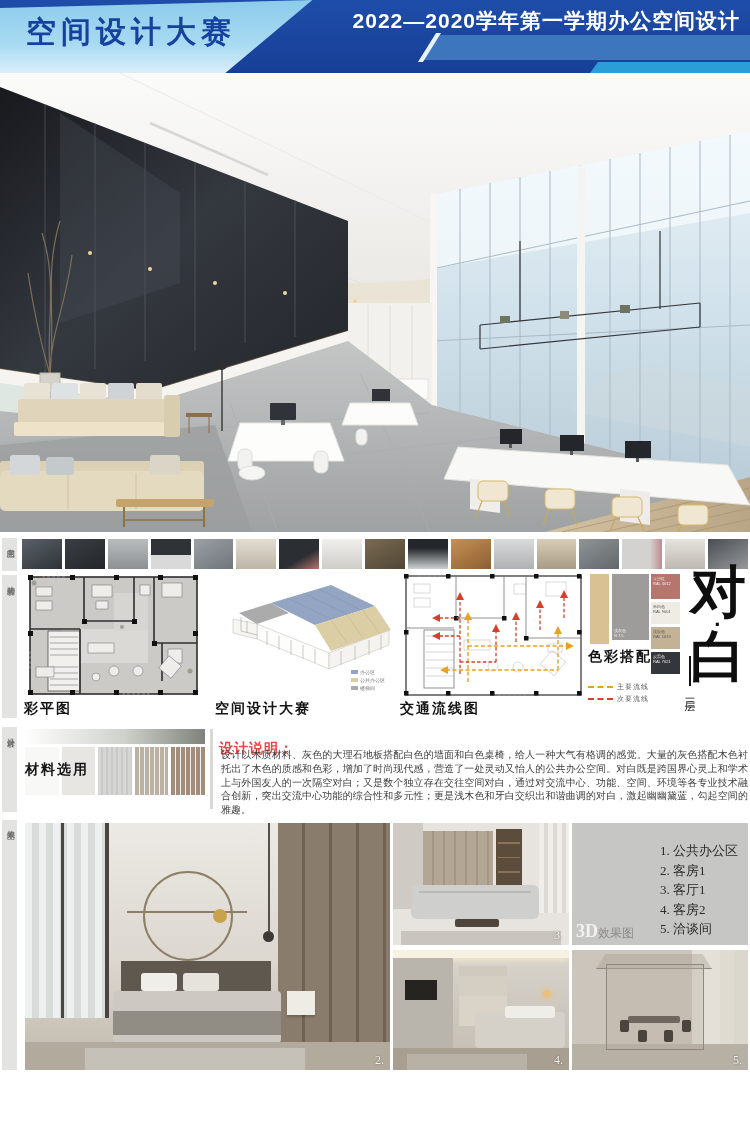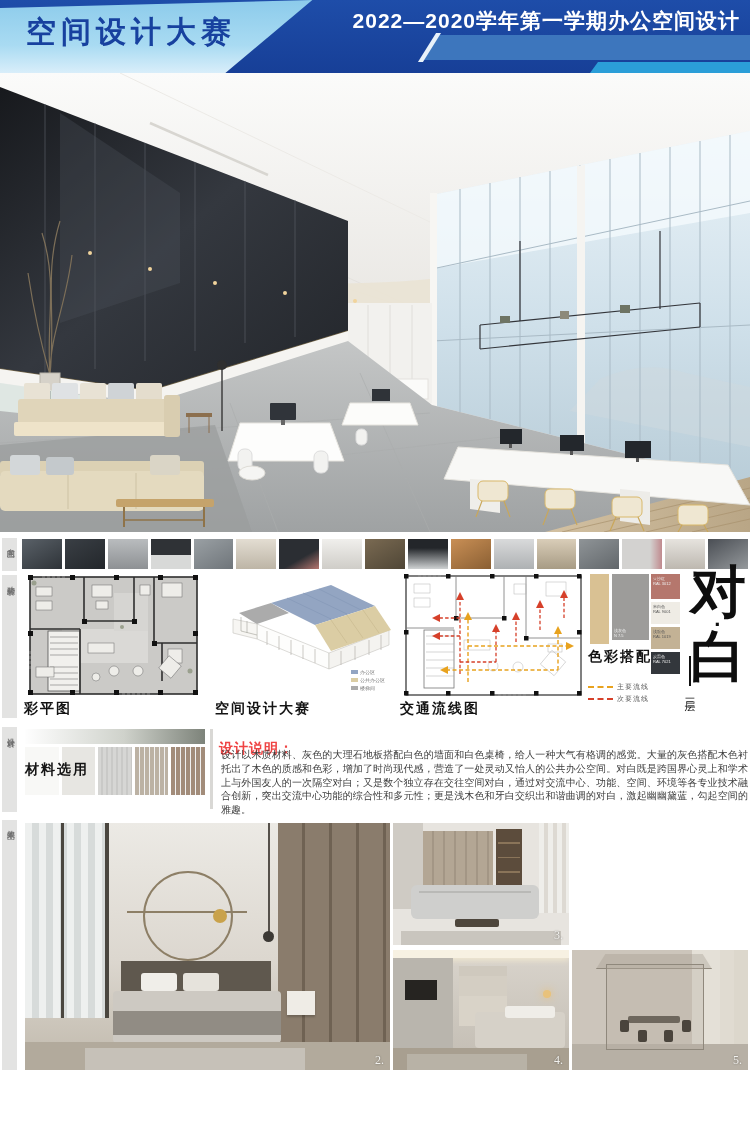--- a/index.html
+++ b/index.html
@@ -676,20 +676,32 @@
         <i></i>
         <i></i>
       </div>
     <div class="lv-curtain"></div>
     <div class="lv-rug"></div>
     <div class="lv-sofa"></div>
     <div class="lv-table"></div>
     <span class="img-num">3.</span>
   </div>
 
+  <div class="list-panel">
+    <ul class="render-list" id="render-list">
+        <li>1. 公共办公区</li>
+        <li>2. 客房1</li>
+        <li>3. 客厅1</li>
+        <li>4. 客房2</li>
+        <li>5. 洽谈间</li>
+      </ul>
+    <div class="tag3d">
+      <span class="d3">3D</span><span class="sfx">效果图</span>
+    </div>
+  </div>
 
   <div class="render bedroom2">
     <div class="b2-cove"></div>
     <div class="b2-wall"></div>
     <div class="b2-tv2"></div>
     <div class="b2-shelf"></div>
     <div class="b2-floor"></div>
     <div class="b2-rug"></div>
     <div class="b2-bed"></div>
     <div class="b2-pill"></div>

